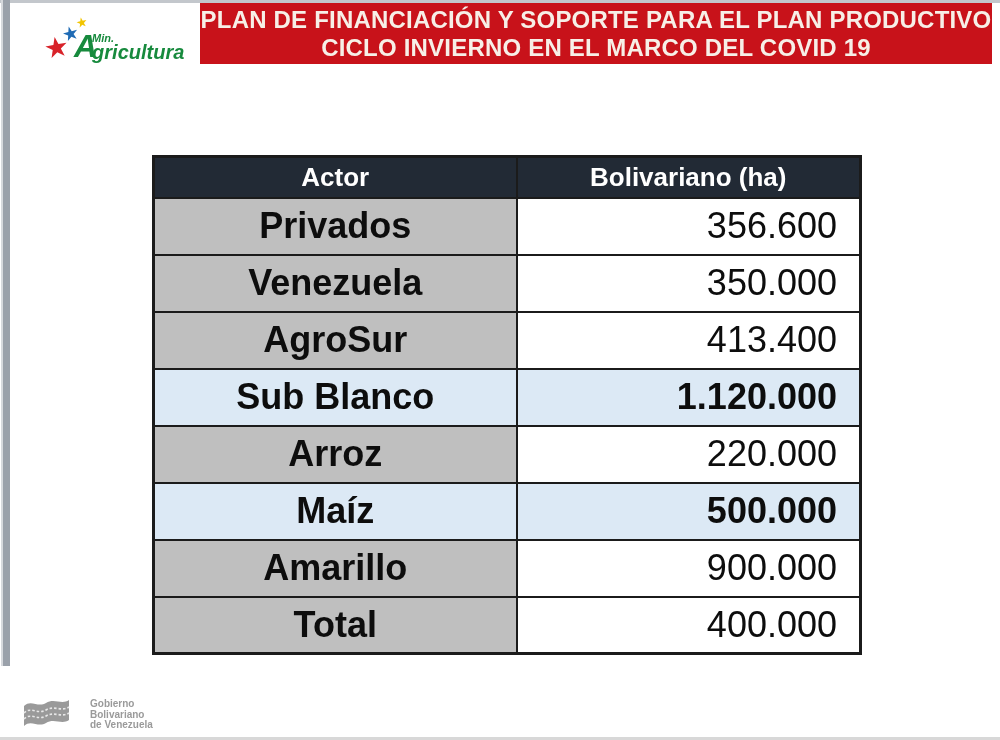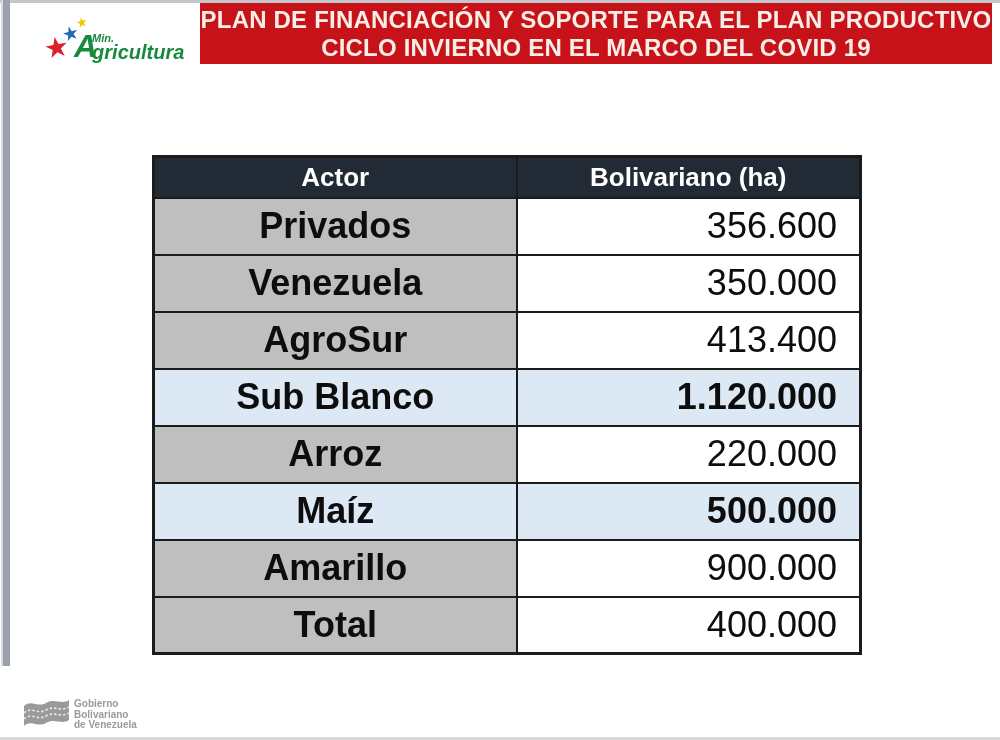--- a/index.html
+++ b/index.html
@@ -67,21 +67,21 @@
   td.actor { text-align: center; font-weight: bold; font-size: 34px; }
   td.value { text-align: right; padding-right: 22px; font-weight: normal; }
   tr.gray td.actor { background: var(--row-gray, #bfbfbf); }
   tr.gray td.value { background: #ffffff; padding-left: 14px; }
   tr.blue td { background: var(--row-blue, #dce9f5); }
   td.bold { font-weight: bold; }
 
   
   .logo-bottom { position: absolute; left: 20px; top: 696px; display: flex; align-items: center; }
   .logo-bottom .flag { width: 52px; height: 38px; }
-  .gob-text { margin-left: 2px; color: var(--gob-gray, #9a9a9a); font-size: 10px; line-height: 10.5px; font-weight: bold; }
+  .gob-text { margin-left: 18px; color: var(--gob-gray, #9a9a9a); font-size: 10px; line-height: 10.5px; font-weight: bold; }
 </style>
 </head>
 <body>
 
 <div class="top-line"></div>
 <div class="left-strip"></div>
 <div class="bottom-line"></div>
 
 <div class="logo-top">
   <span class="star star-yellow">★</span>

